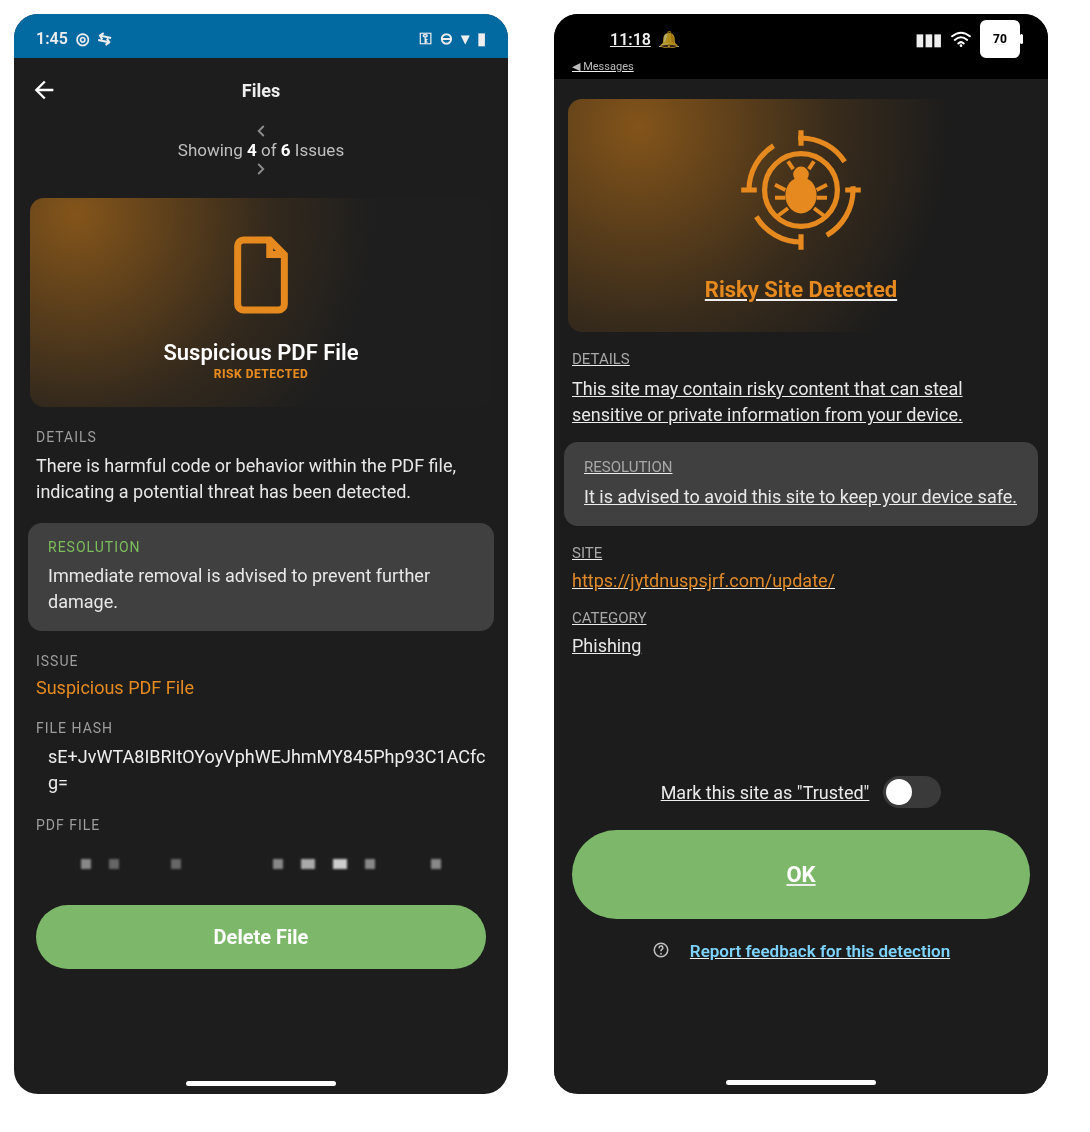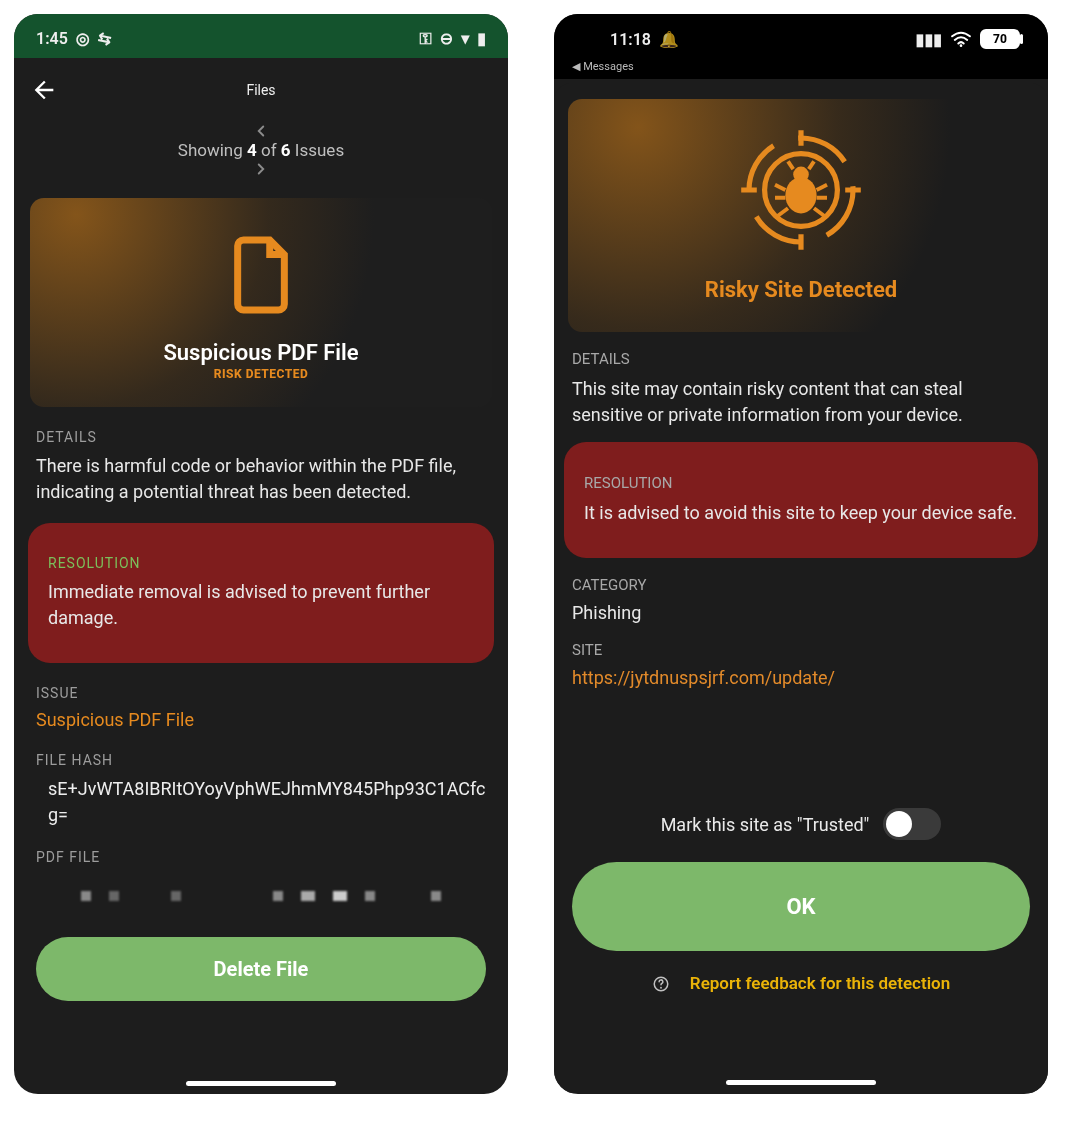--- a/index.html
+++ b/index.html
@@ -14,48 +14,48 @@
   }
   .phone {
     width: 494px;
     height: 1080px;
     border-radius: 24px;
     overflow: hidden;
     position: relative;
     color: #eee;
   }
   .phone.left { background: #1d1d1d; }
-  .phone.right { background: #1c1c1c; }
+  .phone.right { background: #1c1c1c; text-decoration: underline; }
 
   
   .status-bar {
     display: flex;
     justify-content: space-between;
     align-items: center;
     padding: 10px 22px 6px 22px;
     height: 44px;
-    background: #14532d;
+    background: #0369a1;
     font-size: 16px;
     font-weight: 600;
   }
   .status-left, .status-right { display: flex; align-items: center; gap: 8px; }
   .glyph { display: inline-block; }
 
   
   .header {
     display: flex;
     align-items: center;
     padding: 18px 16px 14px 16px;
     position: relative;
   }
   .header .title {
     flex: 1;
     text-align: center;
-    font-size: 14px;
-    font-weight: 400;
+    font-size: 18px;
+    font-weight: 700;
   }
   .back-arrow { width: 28px; height: 28px; }
 
   .issues-nav {
     display: flex;
     align-items: center;
     justify-content: space-between;
     padding: 4px 22px 14px 22px;
     color: #bfbfbf;
     font-size: 17px;
@@ -91,23 +91,23 @@
     letter-spacing: 1px;
     margin: 0 0 8px 0;
   }
   .body-text {
     color: #e8e8e8;
     font-size: 18px;
     line-height: 1.45;
   }
   .block { padding: 0 22px; margin-top: 22px; }
   .resolution-box {
-    background: #7f1d1d;
-    border-radius: 22px;
-    padding: 32px 20px;
+    background: #404040;
+    border-radius: 14px;
+    padding: 16px 20px;
     margin: 18px 14px 0 14px;
   }
   .resolution-box .section-label { color: #7cbf5b; }
   .orange-text { color: #e68a1f; font-size: 18px; }
   .hash { color: #eee; font-size: 18px; word-break: break-all; line-height:1.4; margin-top:6px;margin-left:12px; }
 
   .pixel-row {
     display: flex; gap: 18px; align-items: center; justify-content: center;
     margin-top: 26px;
     filter: blur(1px);
@@ -185,30 +185,30 @@
   .switch::after {
     content:""; position:absolute; left:3px; top:3px;
     width:26px; height:26px; border-radius:50%; background:#fff;
   }
   .ok-btn {
     background:#7db86a; color:#fff; font-size:22px; font-weight:700;
     border-radius:999px; text-align:center; padding:32px 0;
     margin: 22px 18px 0 18px;
   }
   .feedback-row {
-    display:flex; justify-content:center; align-items:flex-end; gap:20px;
-    color:#eab308; font-size:17px; font-weight:600;
+    display:flex; justify-content:center; align-items:flex-start; gap:20px;
+    color:#7dd3fc; font-size:17px; font-weight:600;
     margin-top: 22px;
   }
 
   
   .battery-box {
     display:inline-flex; align-items:center; justify-content:center;
     border:2px solid #fff; border-radius:6px;
-    width:40px; height:20px; font-size:12px; color:#000; background:#fff;
+    width:40px; height:38px; font-size:12px; color:#000; background:#fff;
     position:relative; font-weight:800;
   }
   .battery-box::after {
     content:""; position:absolute; right:-5px; width:3px; height:10px;
     background:#fff; border-radius:2px;
   }
 </style>
 </head>
 <body>
 
@@ -342,27 +342,27 @@
       <div class="section-label">DETAILS</div>
       <div class="body-text">This site may contain risky content that can steal sensitive or private information from your device.</div>
     </div>
 
     <div class="resolution-box">
       <div class="section-label">RESOLUTION</div>
       <div class="body-text">It is advised to avoid this site to keep your device safe.</div>
     </div>
 
     <div class="block">
+      <div class="section-label">SITE</div>
+      <div class="site-url">https://jytdnuspsjrf.com/update/</div>
+    </div>
+
+    <div class="block">
       <div class="section-label">CATEGORY</div>
       <div class="cat-val">Phishing</div>
-    </div>
-
-    <div class="block">
-      <div class="section-label">SITE</div>
-      <div class="site-url">https://jytdnuspsjrf.com/update/</div>
     </div>
 
     <div class="trust-row">
       <span>Mark this site as "Trusted"</span>
       <div class="switch"></div>
     </div>
 
     <div class="ok-btn">OK</div>
 
     <div class="feedback-row">

